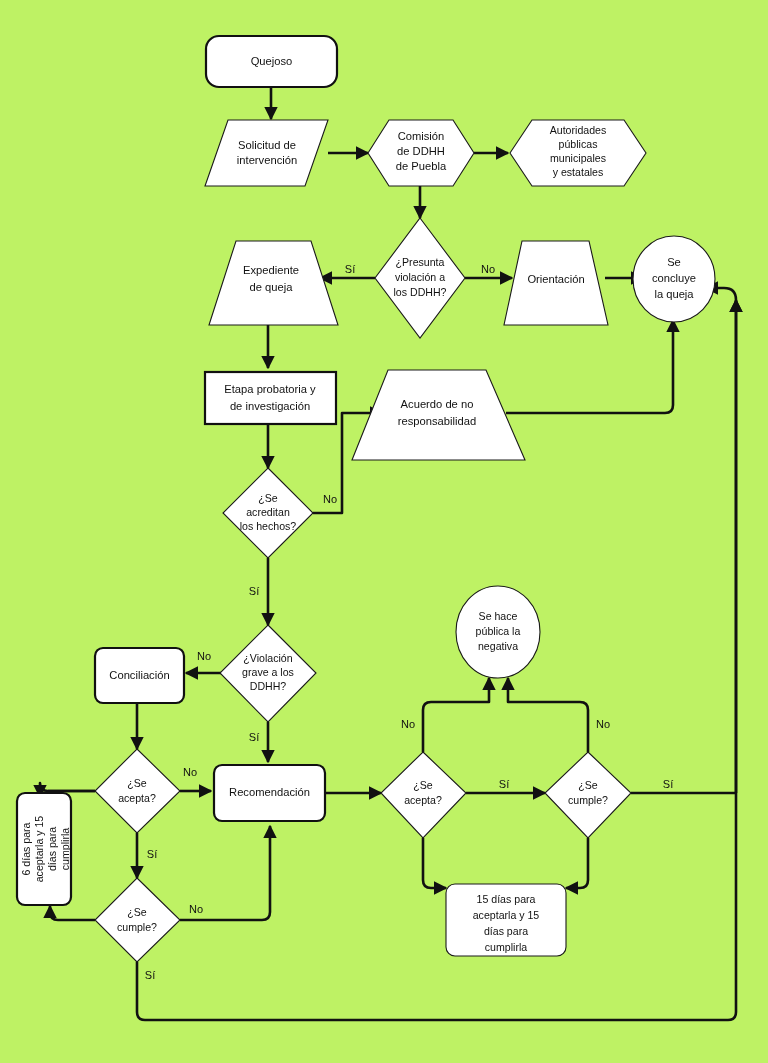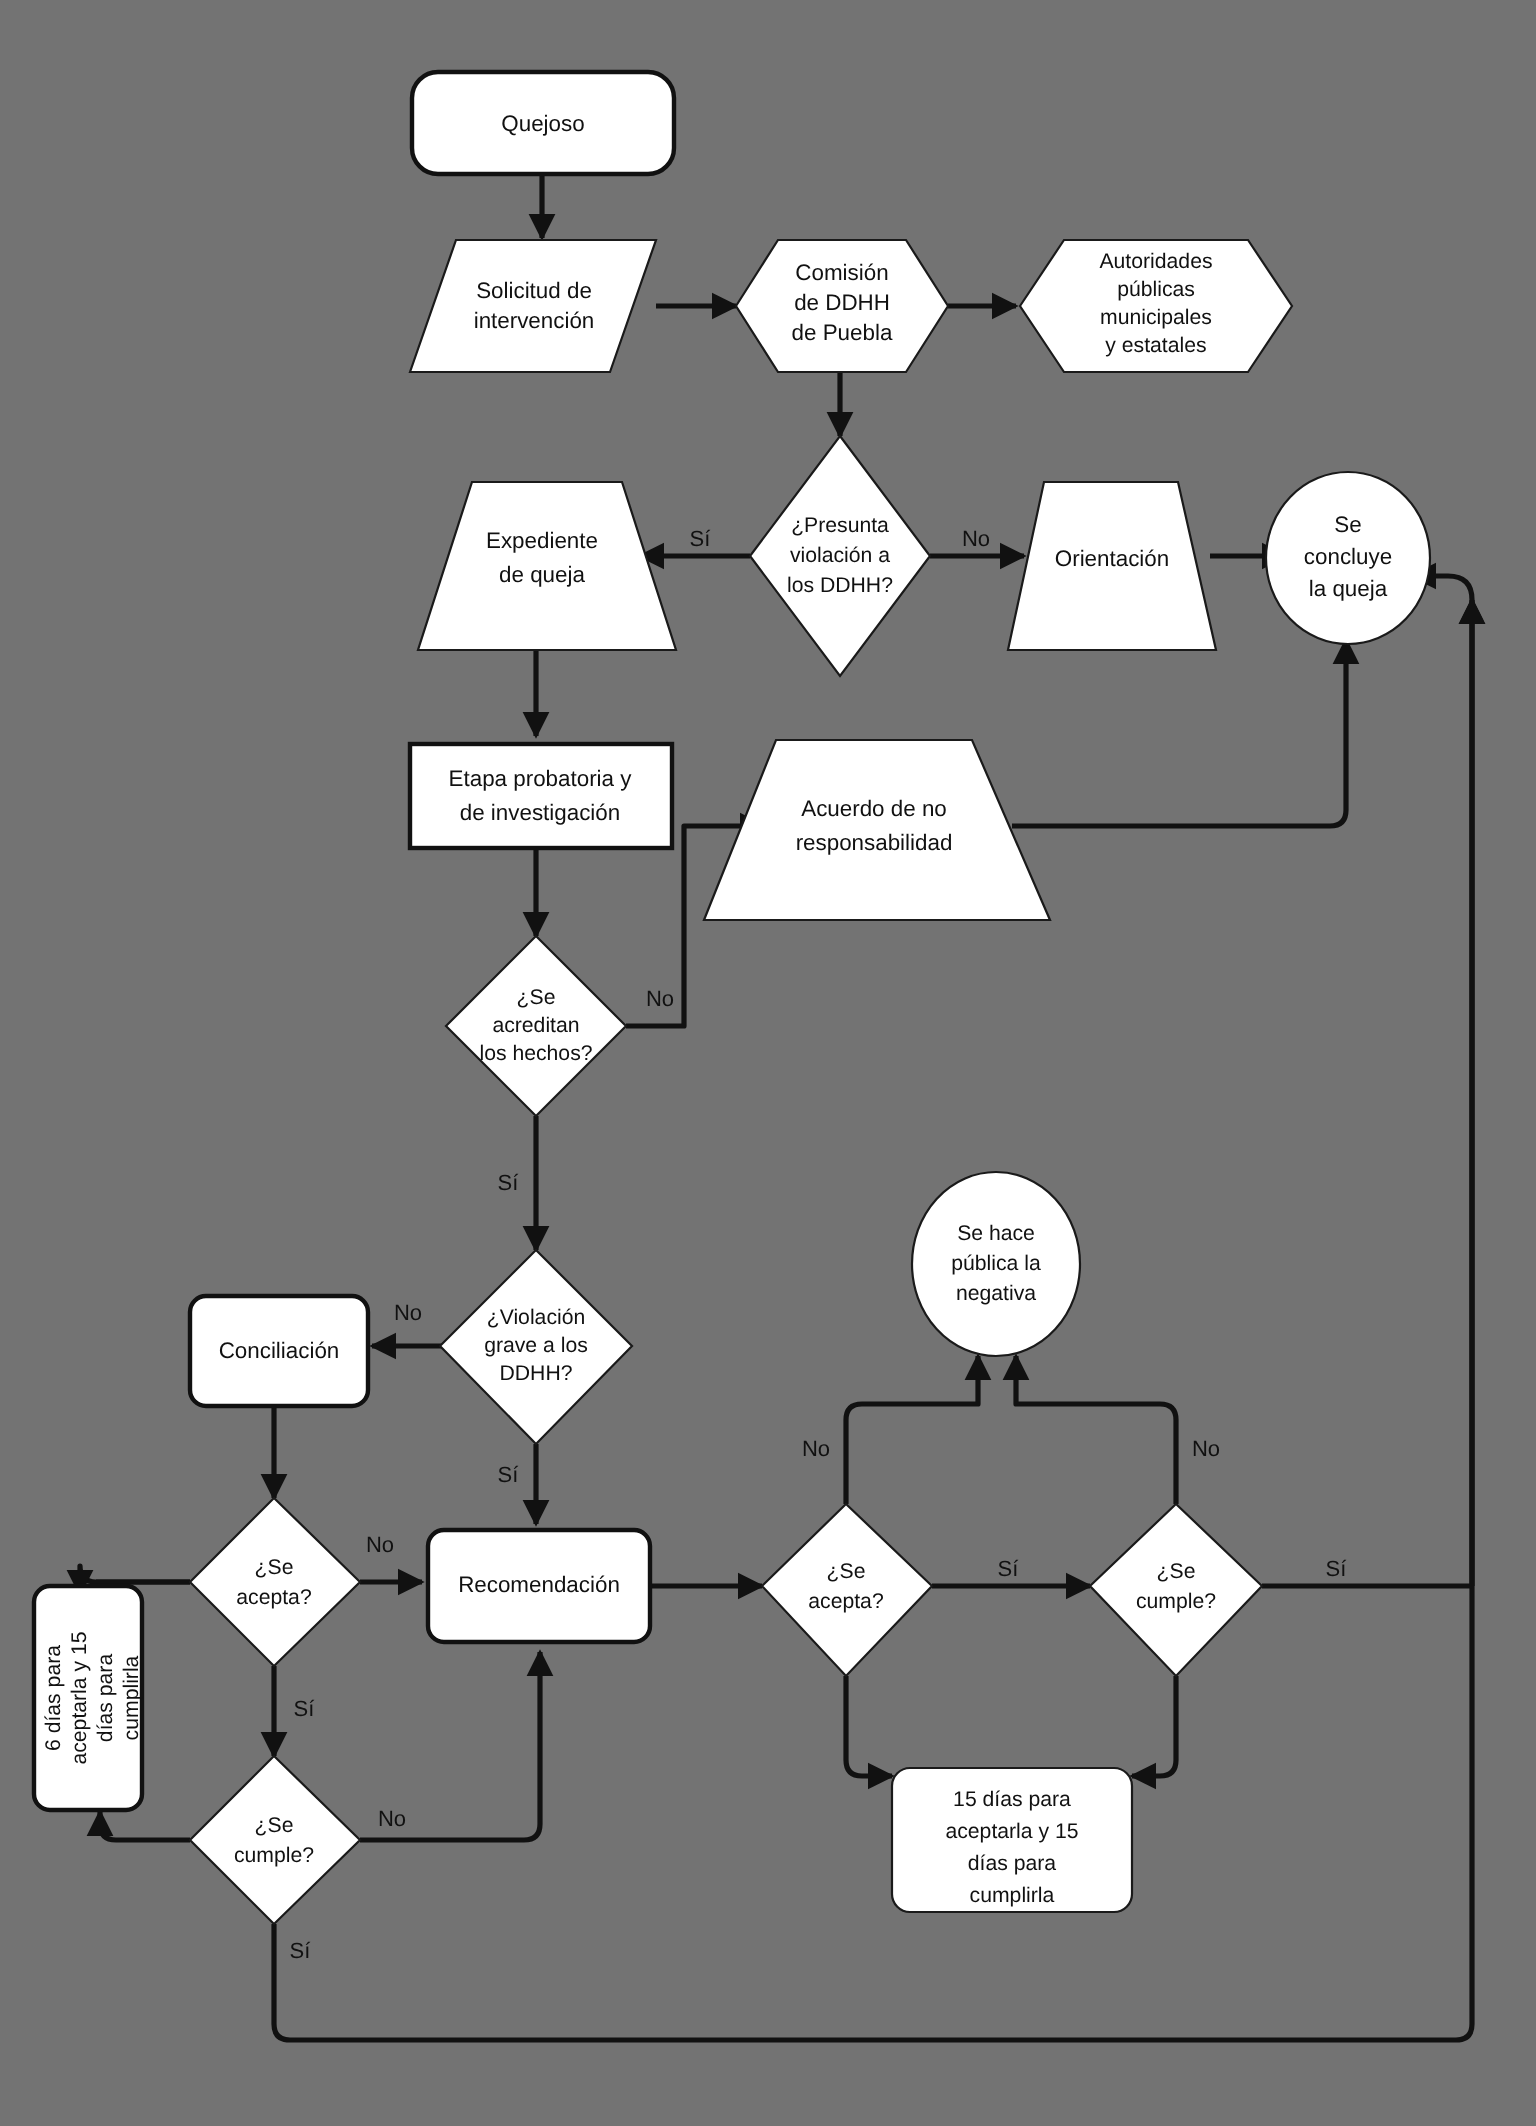--- a/index.html
+++ b/index.html
@@ -10,21 +10,21 @@
   body {
     width: 768px;
     height: 1063px;
     font-family: "Liberation Sans", sans-serif;
     overflow: hidden;
   }
   #flow-root {
     position: relative;
     width: 768px;
     height: 1063px;
-    background: #737373;
+    background: #bef264;
   }
   svg#flowchart {
     display: block;
     width: 768px;
     height: 1063px;
   }
   .shape-thin {
     fill: #ffffff;
     stroke: #1a1a1a;
     stroke-width: 1.1;

